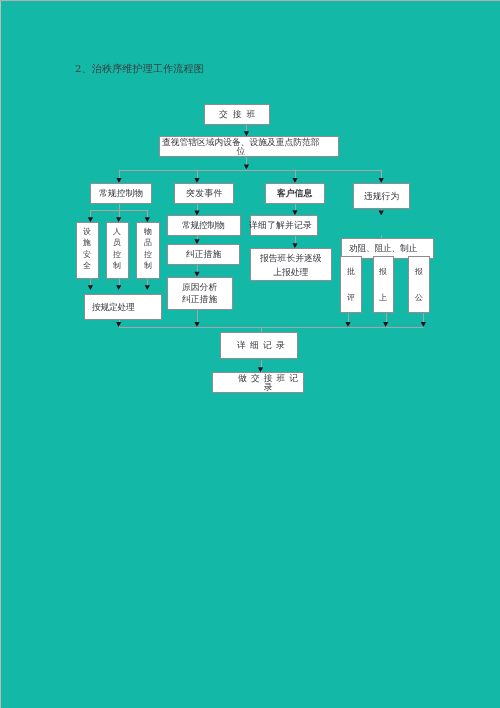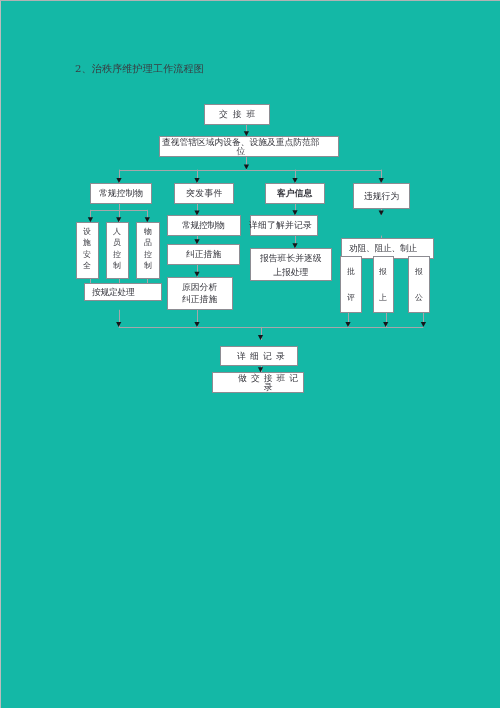--- a/index.html
+++ b/index.html
@@ -141,27 +141,27 @@
       </div>
       <div class="bx vt" style="left: 339.5px; top: 255.6px; width: 22px; height: 57px;">
         <span class="tx" style="font-size: 7.9px; top: 1px;"><i style="margin-bottom: 17.6px;">批</i><i>评</i></span>
       </div>
       <div class="bx vt" style="left: 372.5px; top: 255.6px; width: 21px; height: 57px;">
         <span class="tx" style="font-size: 7.9px; top: 1px;"><i style="margin-bottom: 17.6px;">报</i><i>上</i></span>
       </div>
       <div class="bx vt" style="left: 408.1px; top: 255.6px; width: 21.8px; height: 57px;">
         <span class="tx" style="font-size: 7.9px; top: 1px;"><i style="margin-bottom: 17.6px;">报</i><i>公</i></span>
       </div>
-      <div class="bx" style="left: 83.5px; top: 283px; width: 78.2px; height: 18px;">
+      <div class="bx" style="left: 83.5px; top: 294px; width: 78.2px; height: 26px;">
         <span class="tx" style="font-size: 8.8px; left: -9.6px; letter-spacing: -0.3px; margin-right: 0.3px;">按规定处理</span>
       </div>
       <div class="bx" style="left: 166.8px; top: 276.8px; width: 66px; height: 33.2px;">
         <span class="tx" style="font-size: 8.8px; line-height: 11.5px; letter-spacing: 0px; margin-right: 0px;">原因分析
 纠正措施</span>
       </div>
-      <div class="bx" style="left: 219.6px; top: 346px; width: 78.2px; height: 20px;">
+      <div class="bx" style="left: 219.6px; top: 332px; width: 78.2px; height: 27px;">
         <span class="tx" style="font-size: 8.8px; left: 2px; letter-spacing: 4.2px; margin-right: -4.2px;">详细记录</span>
       </div>
       <div class="bx" style="left: 211.7px; top: 372.3px; width: 92.2px; height: 20.8px; padding-left: 20px;">
         <span class="tx" style="font-size: 8.8px; letter-spacing: 4px; margin-right: -4px;">做交接班记录</span>
       </div>
     </div>
 </div>
 
 </body></html>

